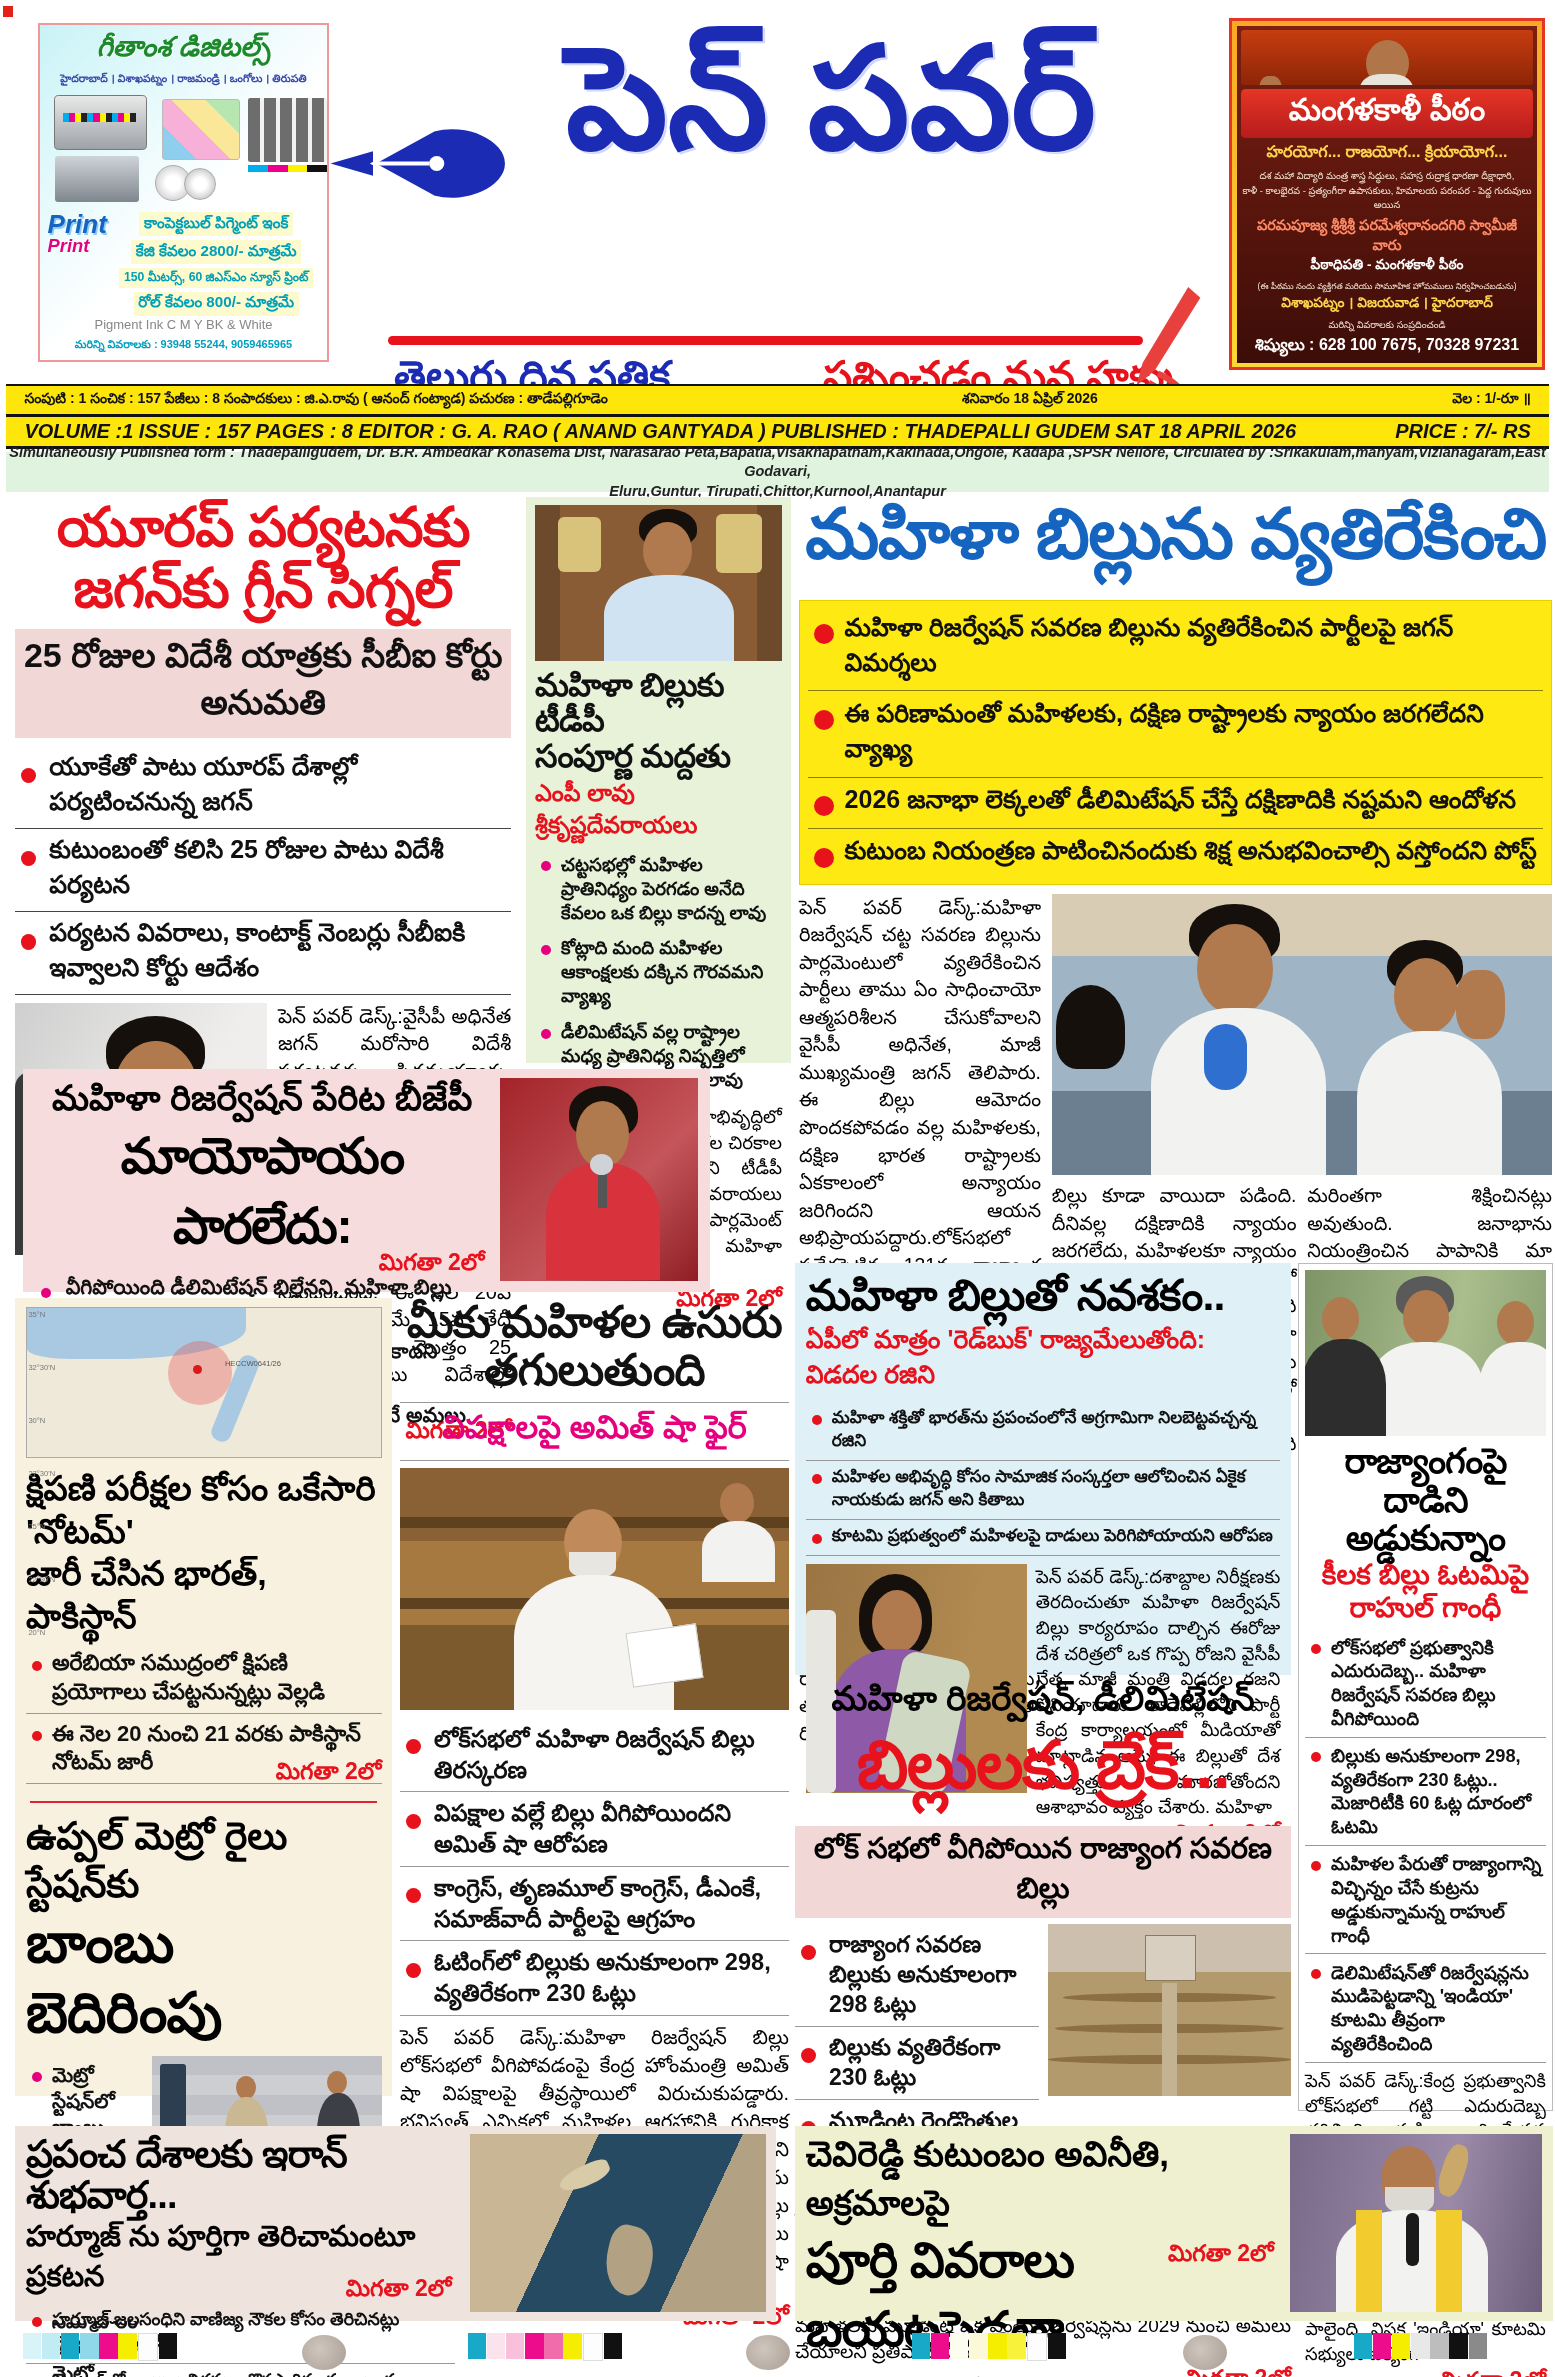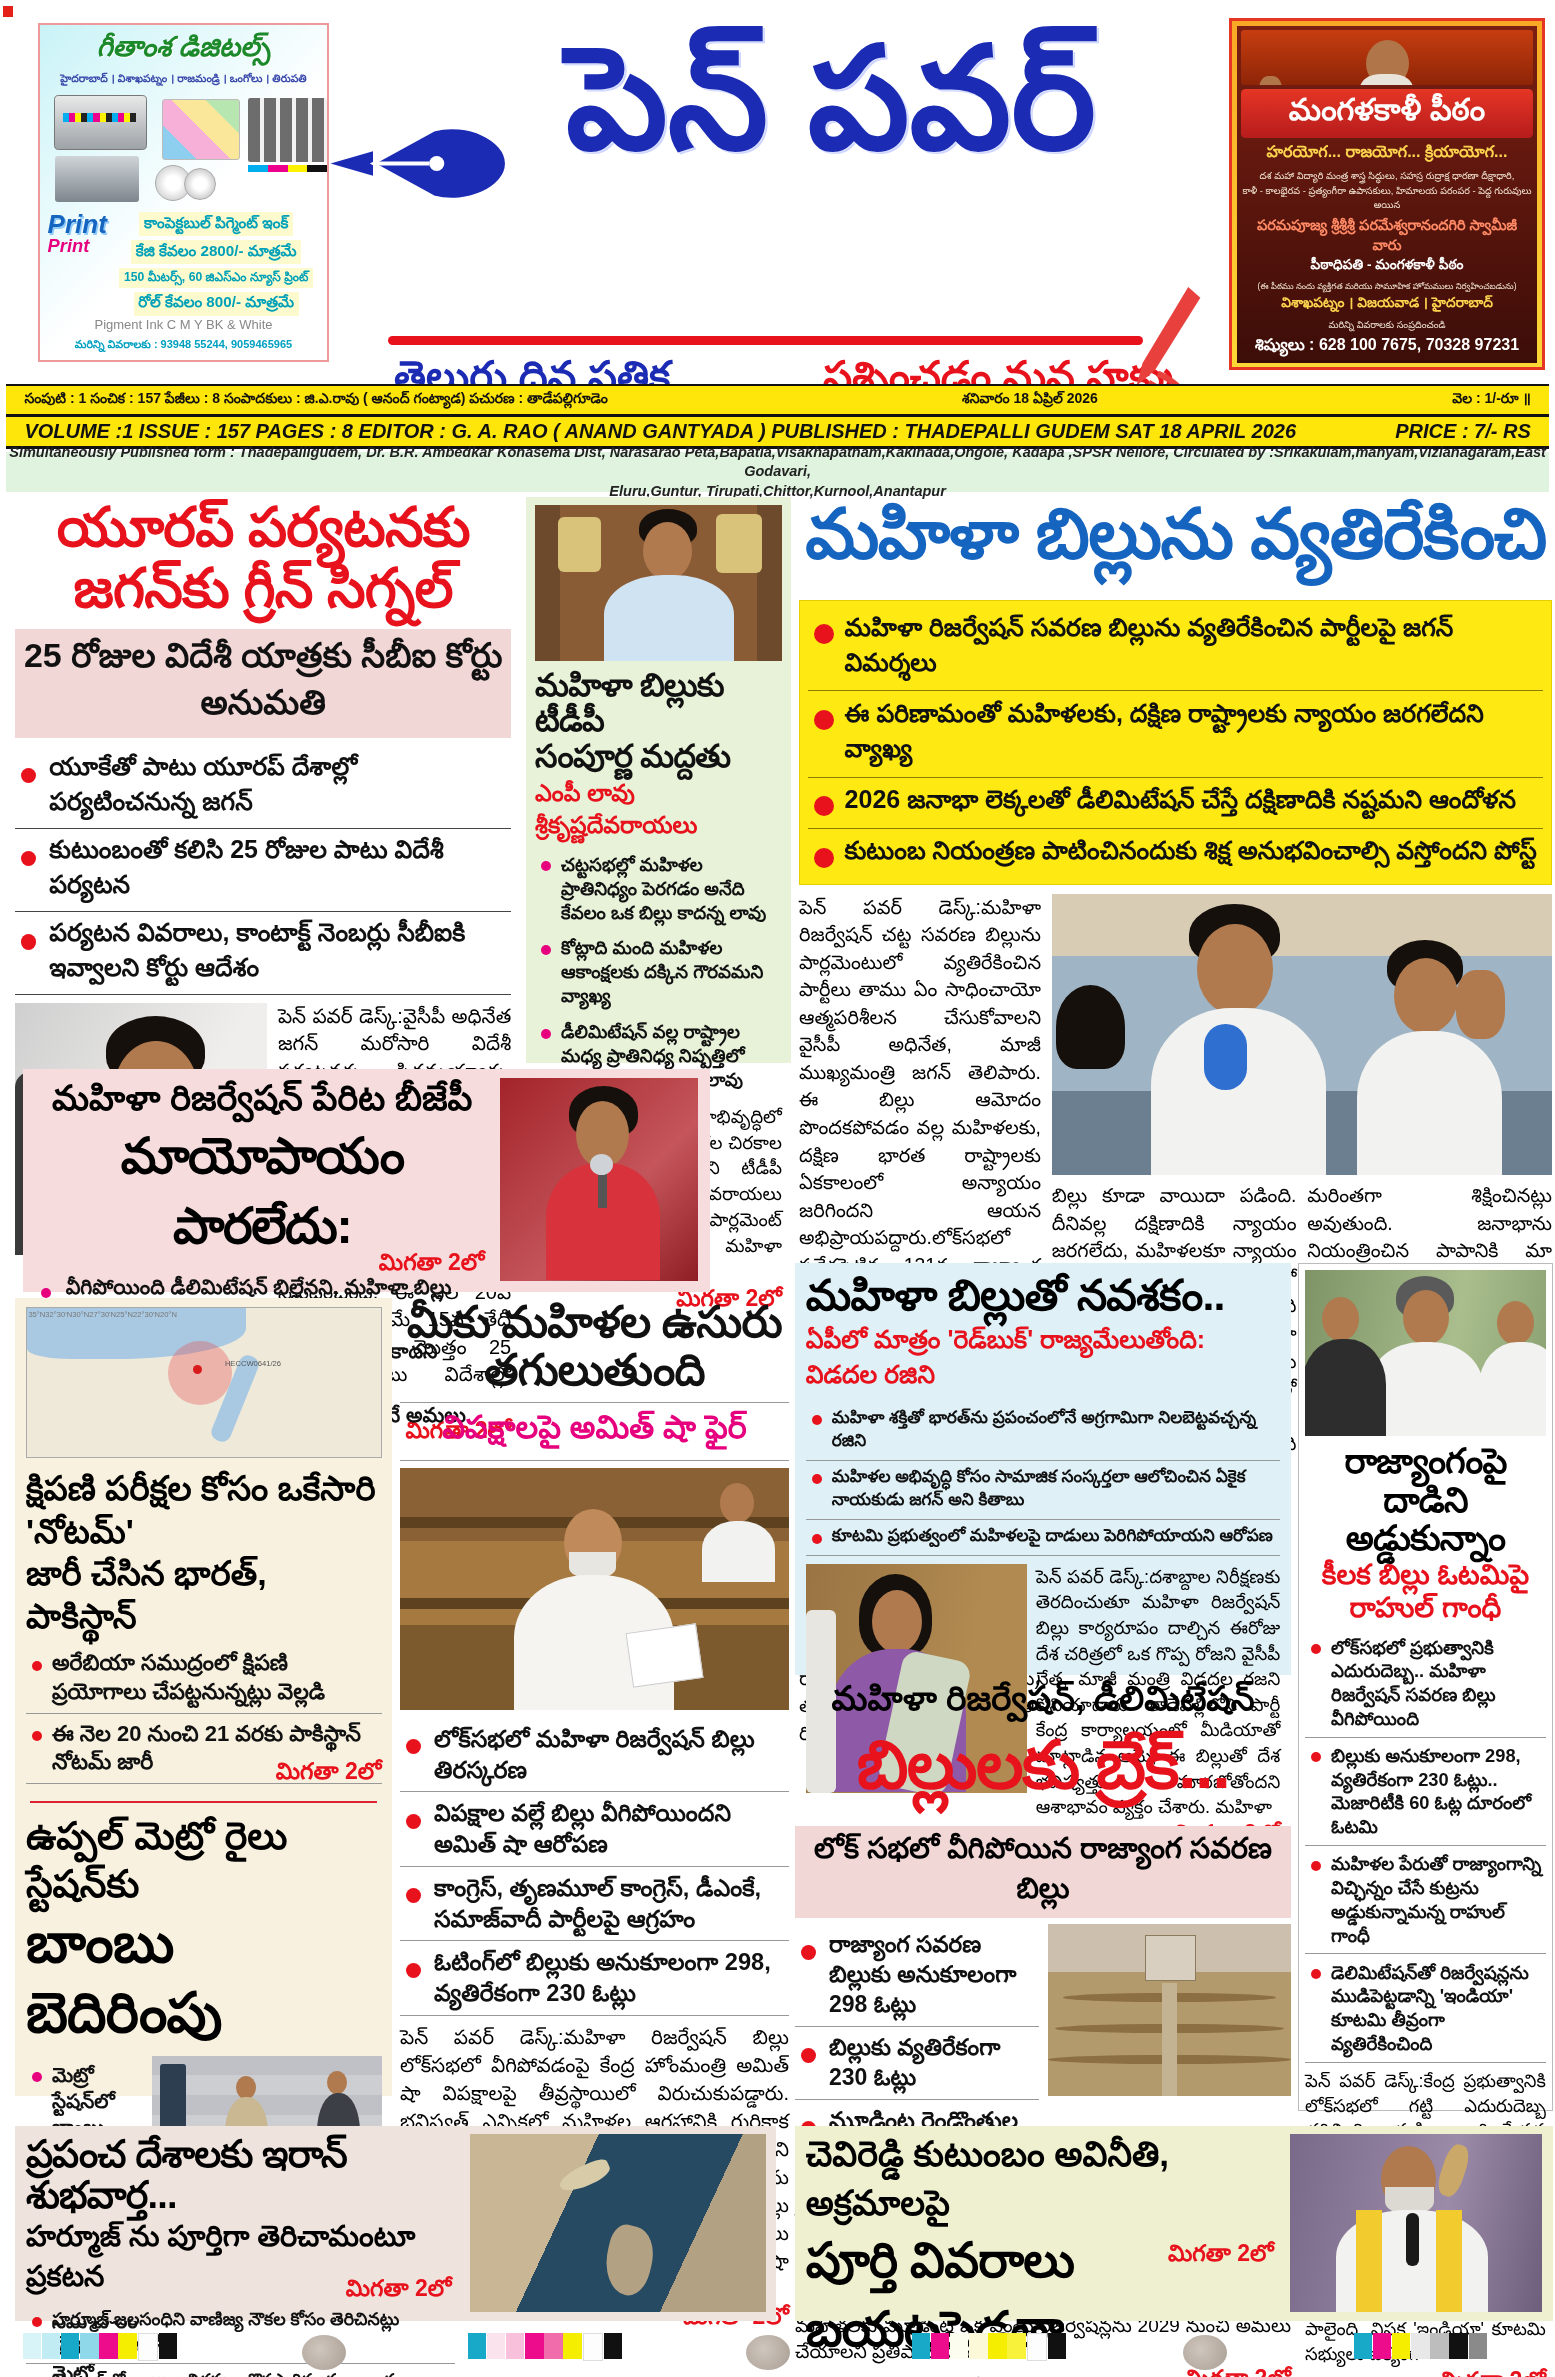--- a/index.html
+++ b/index.html
@@ -310,21 +310,21 @@
     </div>
   </section>
 
   <section class="art" id="col-cream" style="left:15.2px;top:1298px;width:377px;height:798px;">
     <div id="notam-map">
       <div class="decor" style="left:0;top:0;width:62%;height:34%;background:#a9c9e2;border-radius:0 0 60% 20%;"></div>
       <div class="decor" style="left:56%;top:30%;width:20px;height:91px;background:#a9c9e2;transform:rotate(22deg);border-radius:9.1px;"></div>
       <div class="decor" style="left:40%;top:22%;width:64px;height:64px;border-radius:50%;background:rgba(230,80,80,0.35);"></div>
       <div class="decor" style="left:47%;top:38%;width:9.1px;height:9.1px;border-radius:50%;background:#d81a1a;"></div>
       <div class="decor tick" style="left:56%;top:34%;color:#555;">HECCW0641/26</div>
-      <div style="position:absolute;left:1.5px;top:0;height:100%;display:flex;flex-direction:row;justify-content:flex-start;padding:1.5px 0;">
+      <div style="position:absolute;left:1.5px;top:0;height:100%;display:flex;flex-direction:column;justify-content:flex-start;padding:1.5px 0;gap:44px;">
         <span class="tick">35°N</span>
         <span class="tick">32°30'N</span>
         <span class="tick">30°N</span>
         <span class="tick">27°30'N</span>
         <span class="tick">25°N</span>
         <span class="tick">22°30'N</span>
         <span class="tick">20°N</span>
       </div>
     </div>
     <h2 class="hl" style="margin-top:9.1px;"><span>క్షిపణి పరీక్షల కోసం ఒకేసారి 'నోటమ్'</span><br><span>జారీ చేసిన భారత్, పాకిస్థాన్</span></h2>

